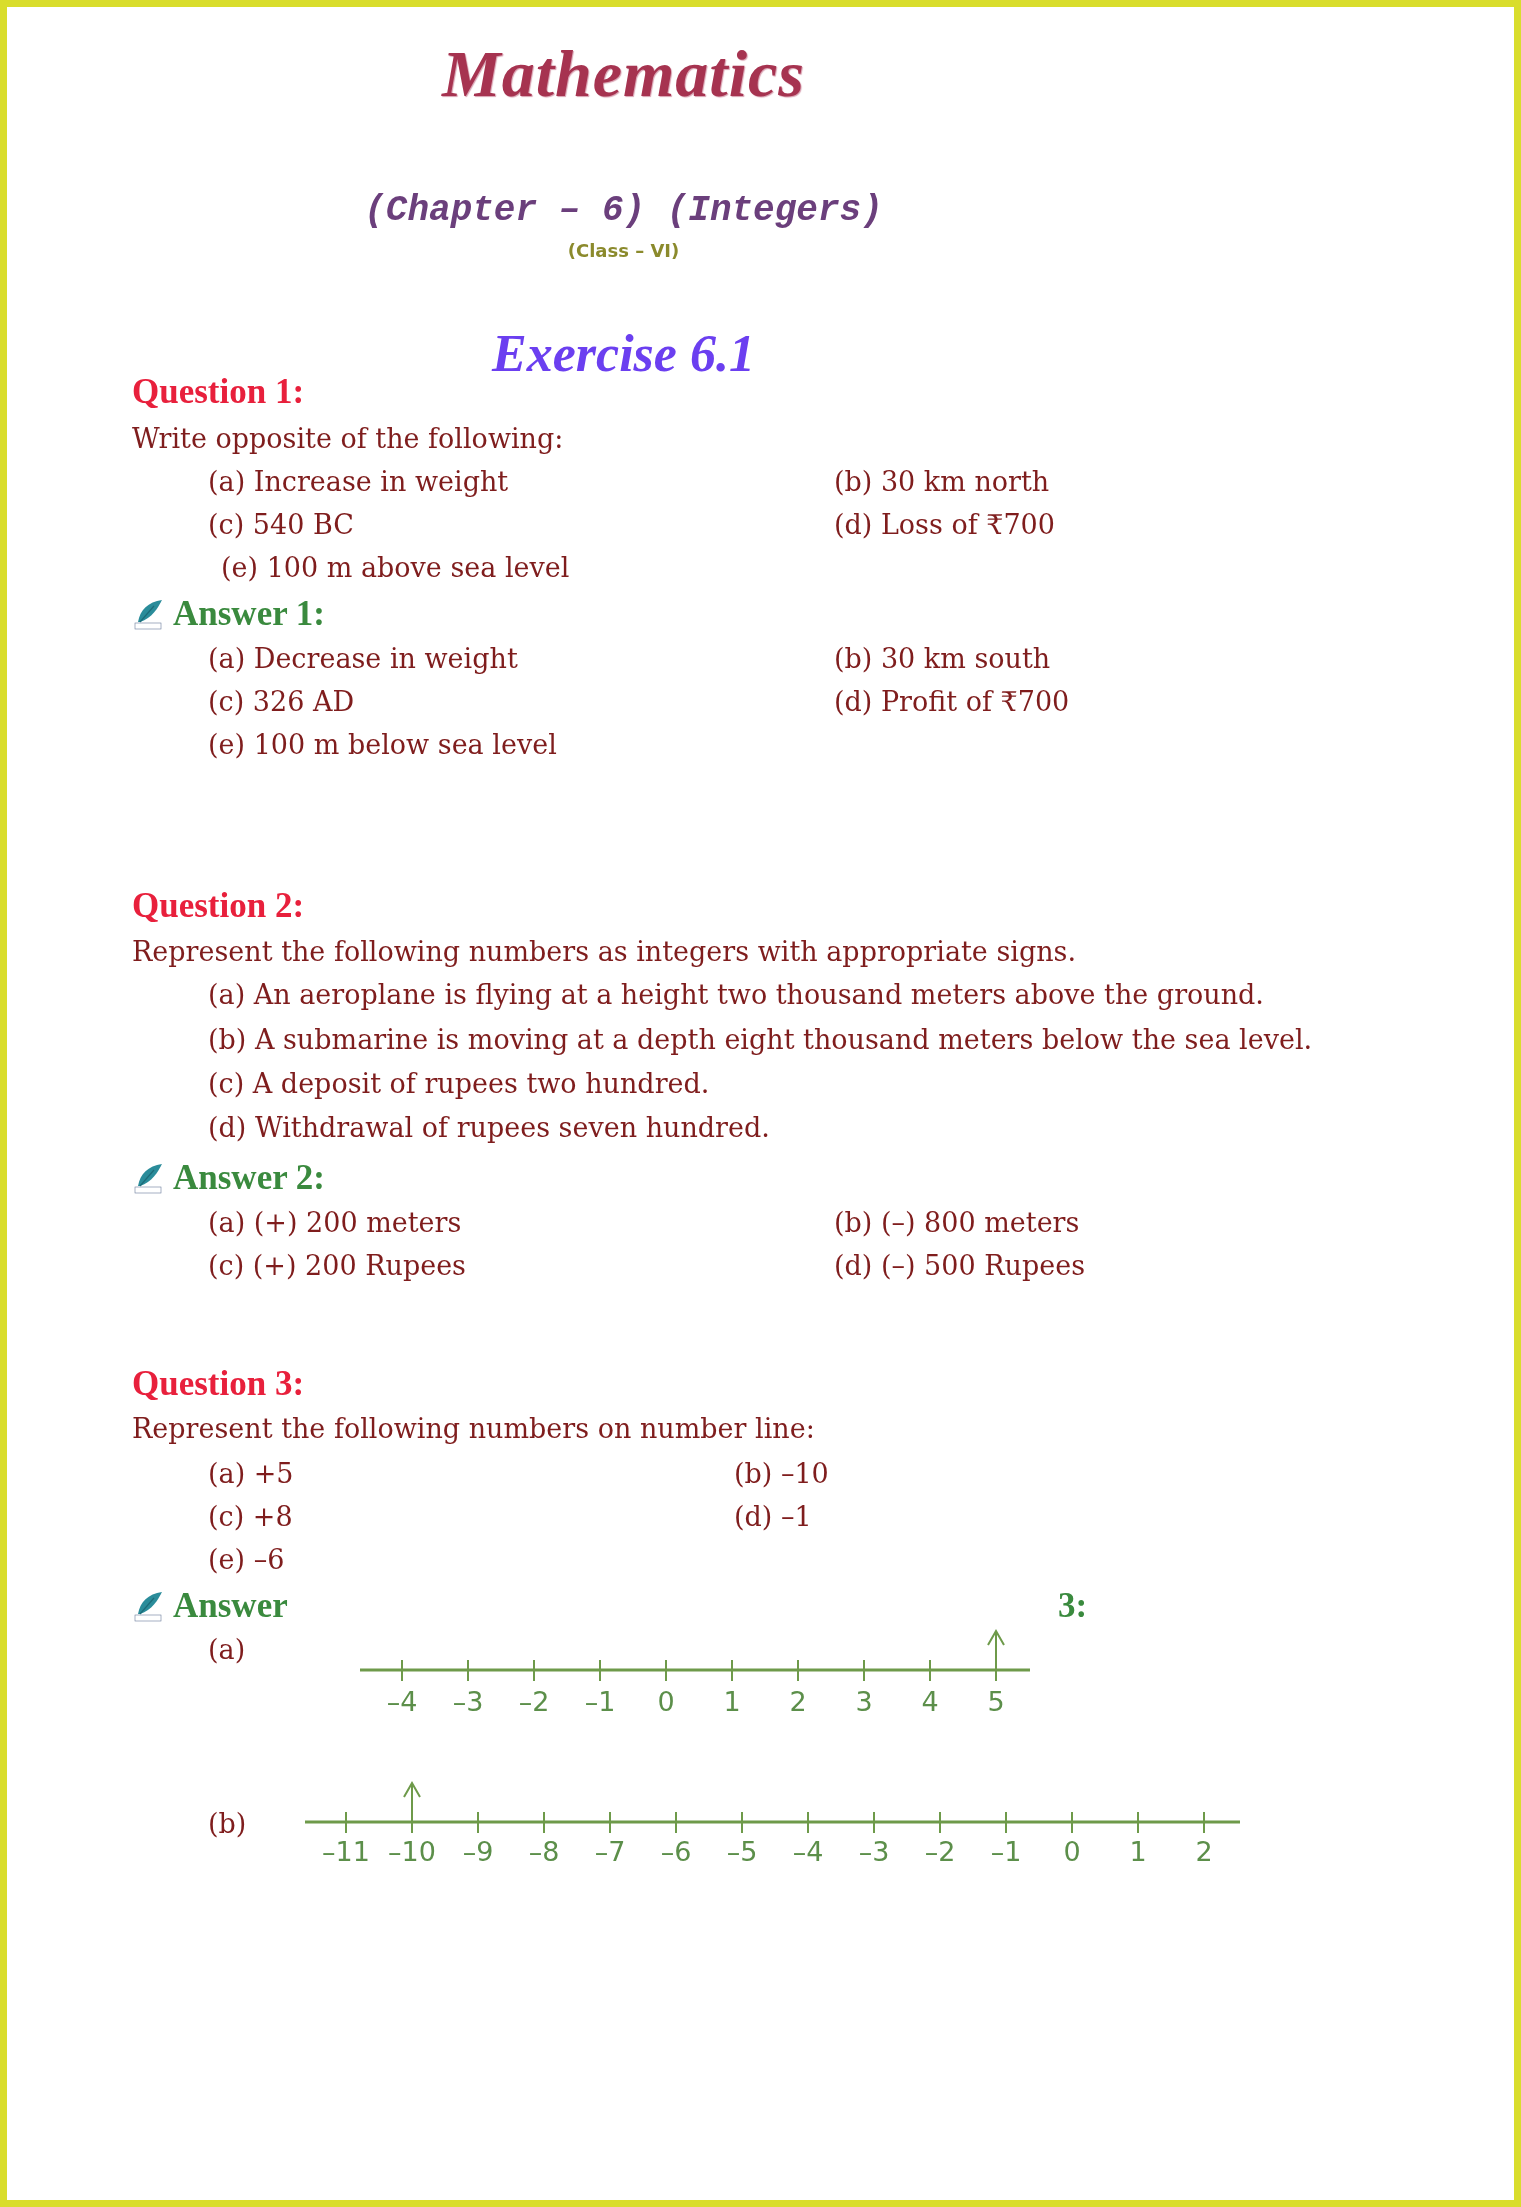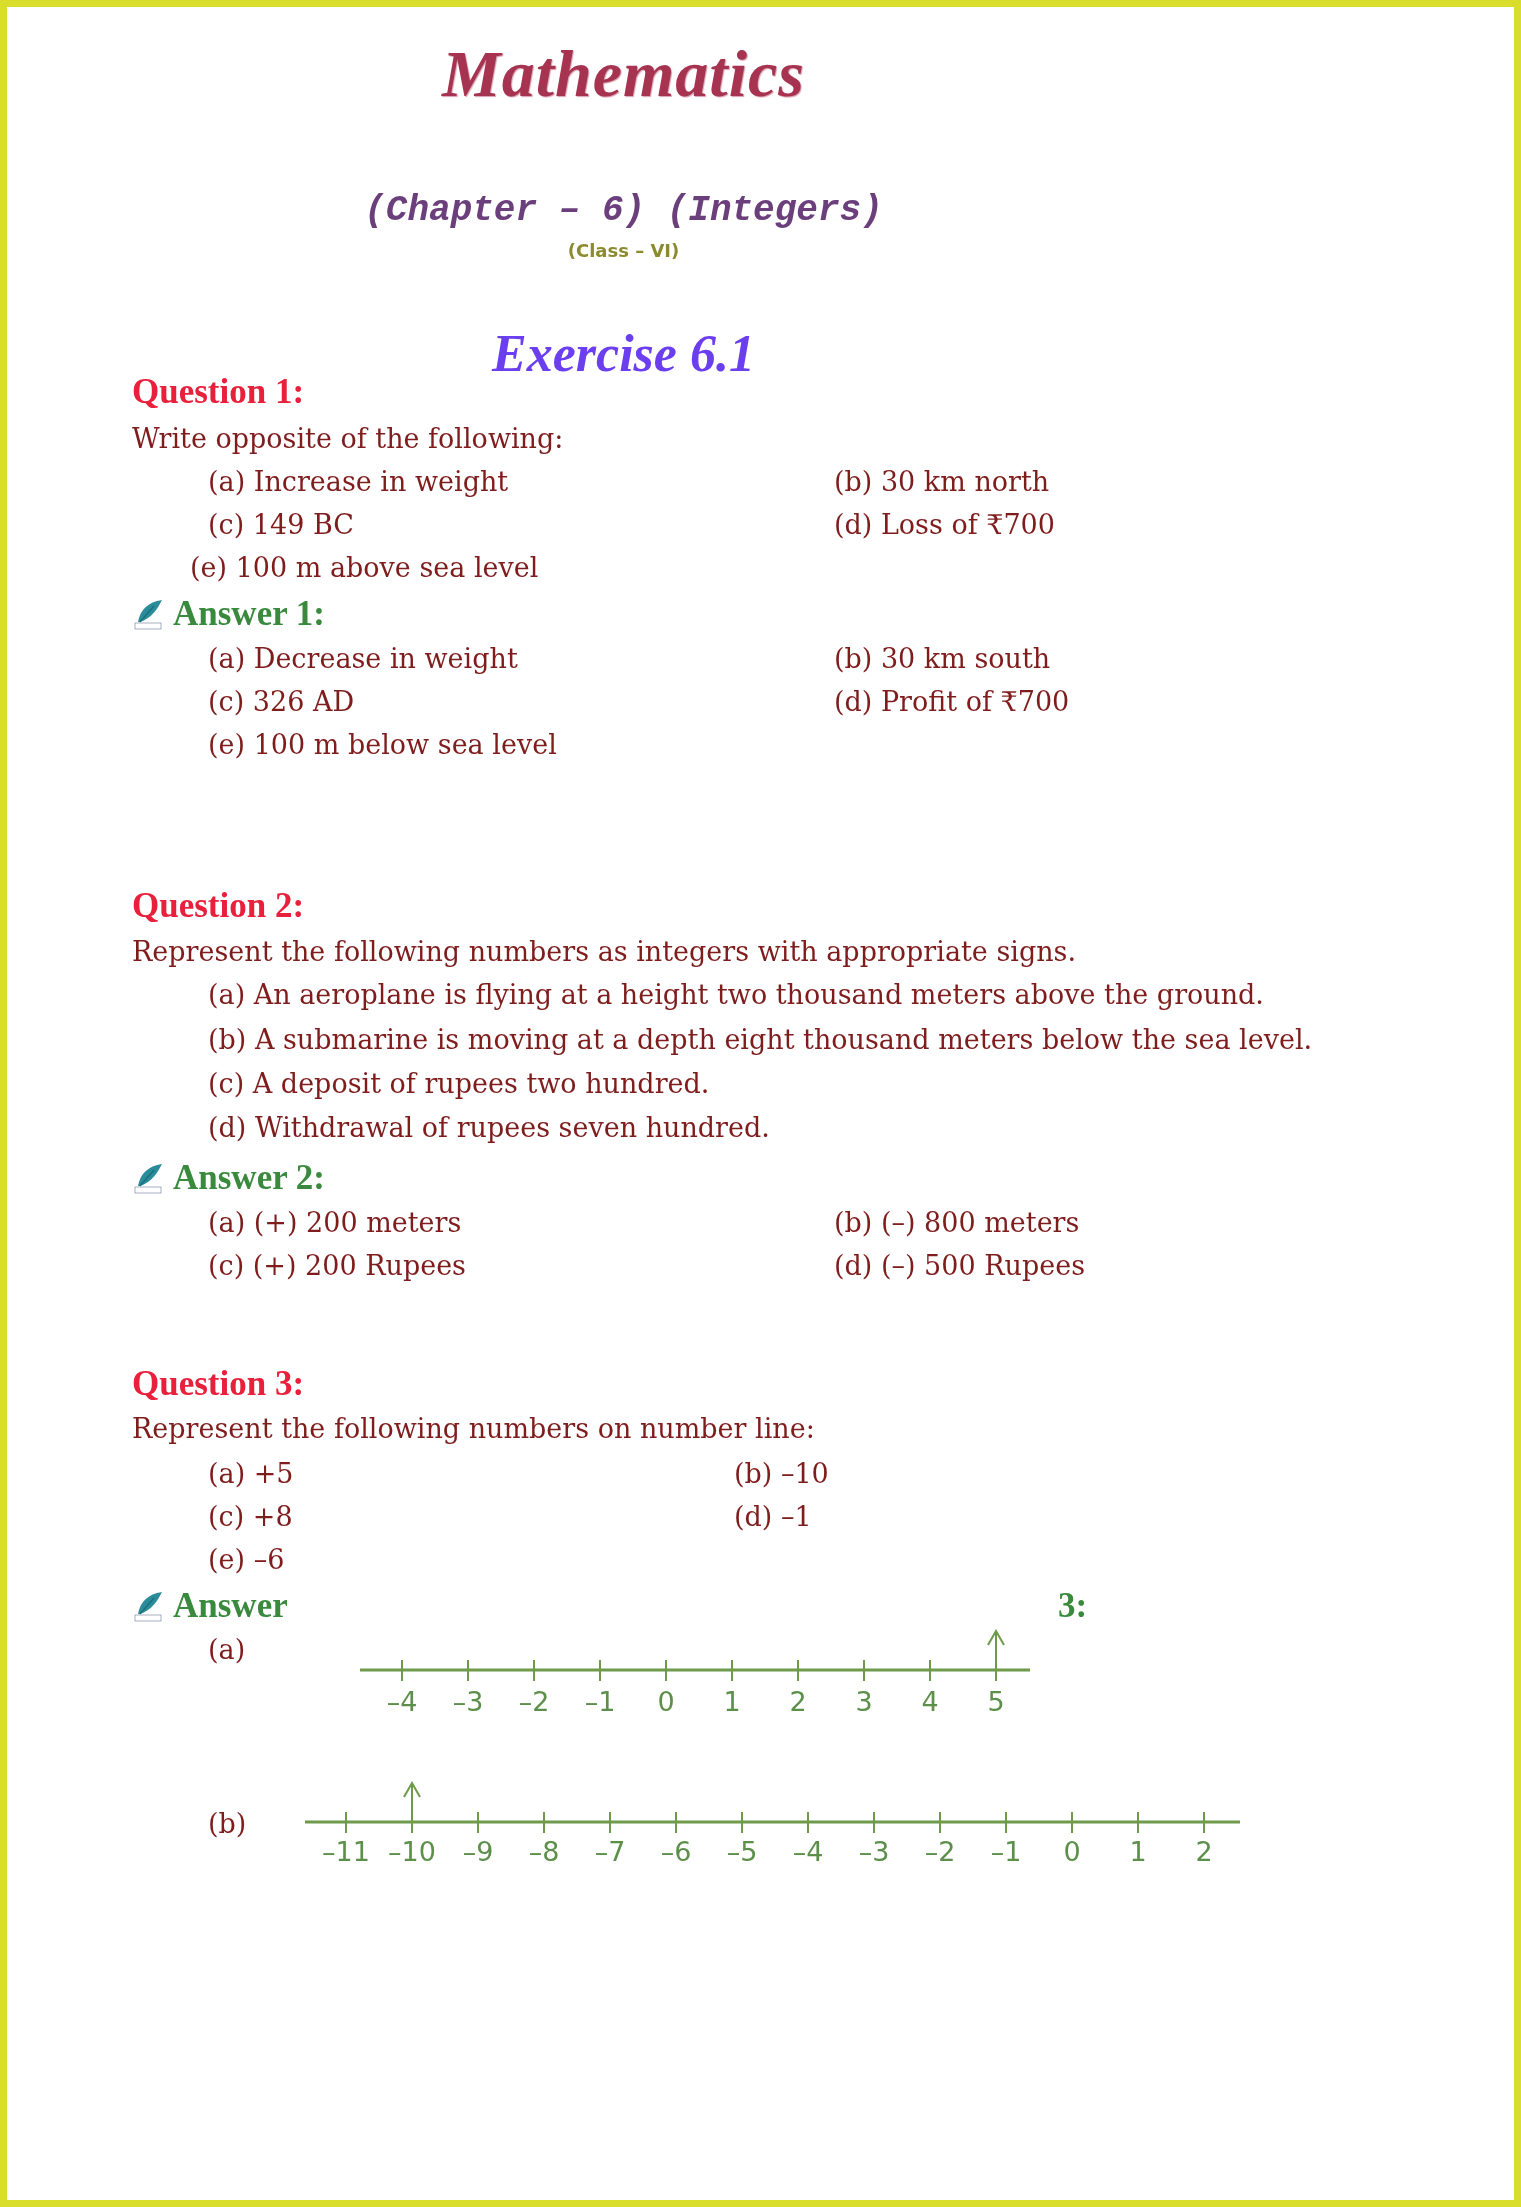--- a/index.html
+++ b/index.html
@@ -25,23 +25,23 @@
 
 <div class="abs center title">Mathematics</div>
 <div class="abs center chapter">(Chapter – 6) (Integers)</div>
 <div class="abs center class">(Class – VI)</div>
 <div class="abs center exercise">Exercise 6.1</div>
 
 <div class="abs qhead" style="top:372px">Question 1:</div>
 <div class="abs body" style="left:132px; top:423px">Write opposite of the following:</div>
 <div class="abs body" style="left:208px; top:466px">(a) Increase in weight</div>
 <div class="abs body" style="left:834px; top:466px">(b) 30 km north</div>
-<div class="abs body" style="left:208px; top:509px">(c) 149 BC</div>
+<div class="abs body" style="left:208px; top:509px">(c) 540 BC</div>
 <div class="abs body" style="left:834px; top:509px">(d) Loss of ₹700</div>
-<div class="abs body" style="left:190px; top:552px">(e) 100 m above sea level</div>
+<div class="abs body" style="left:221px; top:552px">(e) 100 m above sea level</div>
 
 <svg class="aicon" style="top:598px" viewBox="0 0 30 32">
   <path d="M4 24 C6 12 14 4 28 2 C24 10 18 20 6 24 Z" fill="#2a8c9a"></path>
   <path d="M6 24 L20 8" stroke="#1d6b78" stroke-width="1.2" fill="none"></path>
   <rect x="1" y="25" width="26" height="6" fill="#ffffff" stroke="#6a7b9a" stroke-width="0.6"></rect>
 </svg>
 <div class="abs ahead" style="top:594px">Answer 1:</div>
 <div class="abs body" style="left:208px; top:643px">(a) Decrease in weight</div>
 <div class="abs body" style="left:834px; top:643px">(b) 30 km south</div>
 <div class="abs body" style="left:208px; top:686px">(c) 326 AD</div>

